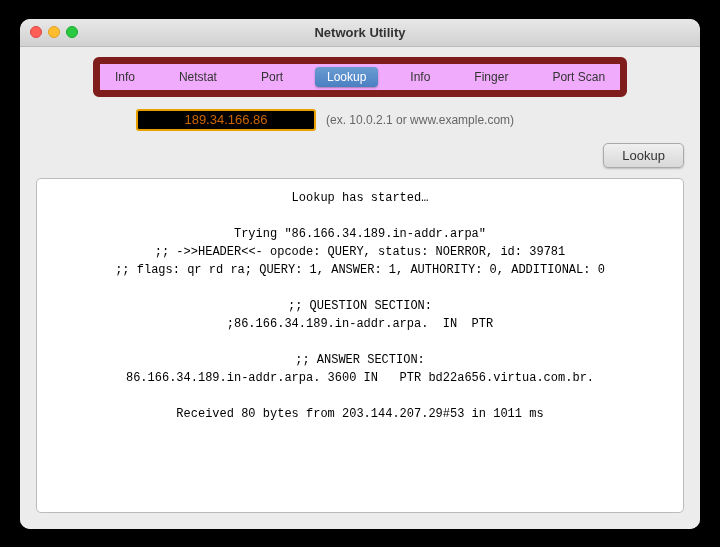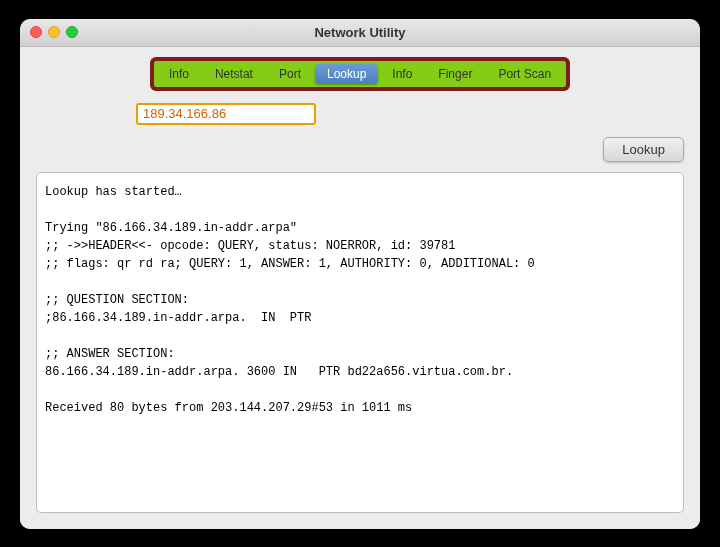--- a/index.html
+++ b/index.html
@@ -1,18 +1,19 @@
 <!DOCTYPE html>
 <html><head>
   <meta charset="utf-8">
   <style>
     * {
       margin: 0;
       padding: 0;
       box-sizing: border-box;
+      text-align: center;
     }
 
     body {
       width: 720px;
       height: 547px;
       background: #000;
       display: flex;
       align-items: center;
       justify-content: center;
       font-family: -apple-system, 'Lucida Grande', Arial, sans-serif;
@@ -67,27 +68,27 @@
     .content {
       flex: 1;
       background: #ececec;
       padding: 10px 16px 16px 16px;
       display: flex;
       flex-direction: column;
     }
 
     .tabs {
       display: flex;
-      gap: 2px;
+      gap: 20px;
       justify-content: center;
       margin-bottom: 12px;
-      border: 4px solid #7f1d1d;
+      border: 7px solid #7f1d1d;
       border-radius: 6px;
       padding: 3px;
-      background: #84cc16;
+      background: #f0abfc;
       width: fit-content;
       align-self: center;
     }
 
     .tab {
       padding: 3px 12px;
       font-size: 12px;
       color: #333;
       cursor: pointer;
       border-radius: 4px;
@@ -116,21 +117,21 @@
       gap: 10px;
       margin-bottom: 12px;
       padding-left: 100px;
     }
 
     .address-input {
       width: 180px;
       height: 22px;
       border: 2px solid #e8a000;
       border-radius: 3px;
-      background: #ffffff;
+      background: #000000;
       font-size: 13px;
       color: #cc6600;
       padding: 2px 5px;
       outline: none;
     }
 
     .example-text {
       font-size: 12px;
       color: #666;
     }
@@ -186,20 +187,21 @@
       <button class="tab">Port</button>
       <button class="tab active">Lookup</button>
       <button class="tab">Info</button>
       <button class="tab">Finger</button>
       <button class="tab">Port Scan</button>
     </div>
 
 
     <div class="input-row">
       <input class="address-input" type="text" value="189.34.166.86" style="">
+      <span class="example-text">(ex. 10.0.2.1 or www.example.com)</span>
     </div>
 
     <div class="lookup-row">
       <button class="lookup-button">Lookup</button>
     </div>
 
     <div class="output-area">Lookup has started…
 
 Trying "86.166.34.189.in-addr.arpa"
 ;; -&gt;&gt;HEADER&lt;&lt;- opcode: QUERY, status: NOERROR, id: 39781

